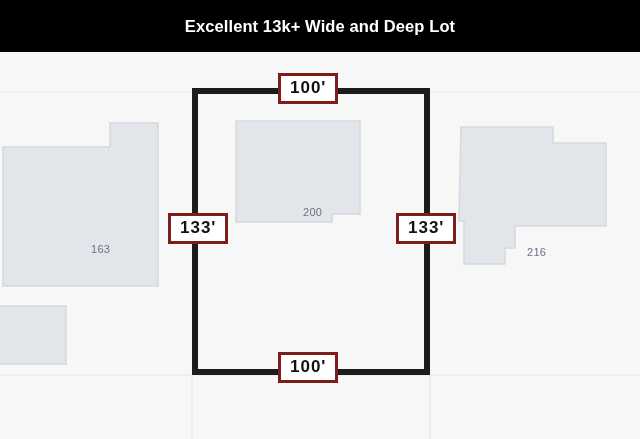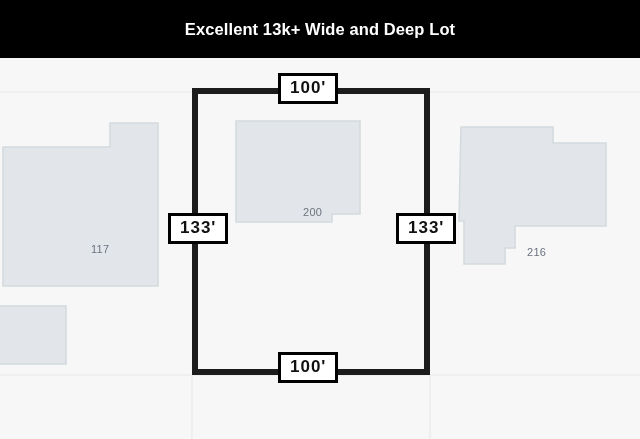--- a/index.html
+++ b/index.html
@@ -21,21 +21,21 @@
     background: #f7f7f7;
     overflow: hidden;
   }
 
   
   .header-banner {
     position: absolute;
     left: 0;
     top: 0;
     width: 640px;
-    height: 58px;
+    height: 52px;
     background: #000000;
     display: flex;
     align-items: center;
     justify-content: center;
     z-index: 40;
   }
   .header-title {
     color: #ffffff;
     font-family: "Liberation Sans", sans-serif;
     font-size: 16.5px;
@@ -58,21 +58,21 @@
     position: absolute;
     left: 0;
     top: 0;
     display: block;
   }
 
   
   .dim-label {
     position: absolute;
     background: #ffffff;
-    border: 3px solid #000000;
+    border: 3px solid #7f1d1d;
     color: #111111;
     font-family: "Liberation Sans", sans-serif;
     font-size: 17px;
     font-weight: bold;
     letter-spacing: 1px;
     padding: 3px 9px 4px 9px;
     line-height: 1.05;
     white-space: nowrap;
     z-index: 30;
     box-sizing: border-box;
@@ -121,21 +121,21 @@
 
       <polygon points="236,63 360,63 360,156 332,156 332,164 236,164" fill="#e2e6ea" stroke="#d4dade" stroke-width="1.6"></polygon>
 
       <polygon points="461,69 553,69 553,85 606,85 606,168 515,168 515,190 505,190 505,206 464,206 464,163 459,163" fill="#e2e6ea" stroke="#d4dade" stroke-width="1.6"></polygon>
 
       <rect x="-2" y="248" width="68" height="58" fill="#e2e6ea" stroke="#d4dade" stroke-width="1.6"></rect>
 
       <rect x="195" y="33" width="232" height="281" fill="none" stroke="#1c1c1c" stroke-width="6"></rect>
     </svg>
 
-    <div class="bldg-label lbl-184">117</div>
+    <div class="bldg-label lbl-184">163</div>
     <div class="bldg-label lbl-200">200</div>
     <div class="bldg-label lbl-216">216</div>
   </div>
 
   <div class="dim-label dim-top">100'</div>
   <div class="dim-label dim-bottom">100'</div>
   <div class="dim-label dim-left">133'</div>
   <div class="dim-label dim-right">133'</div>
 
 </div>

